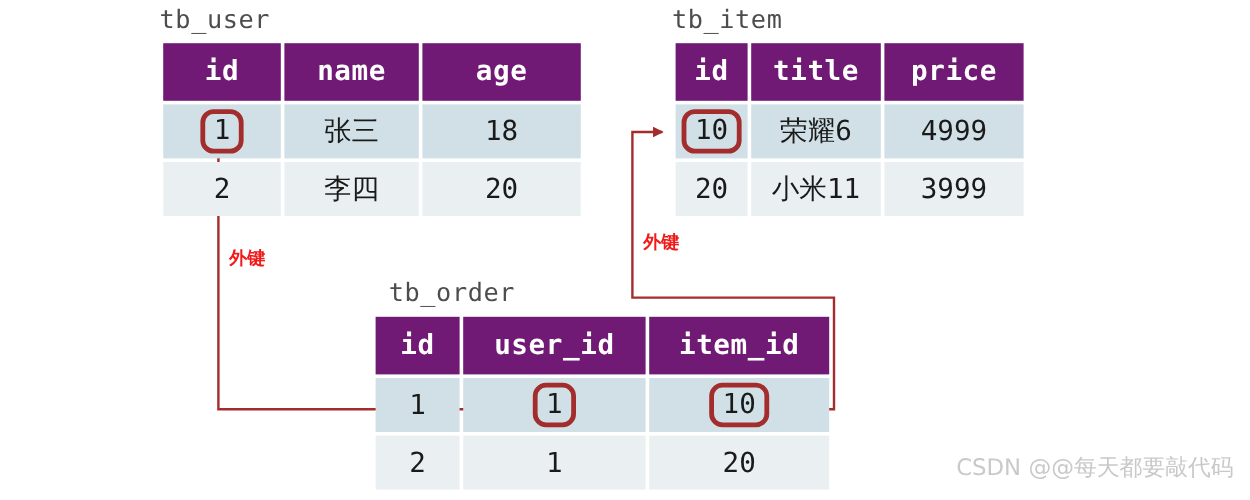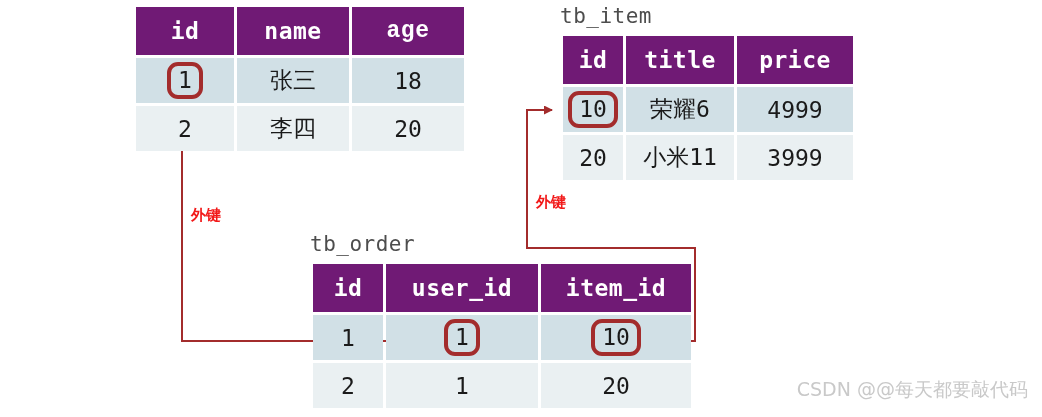--- a/index.html
+++ b/index.html
@@ -109,26 +109,27 @@
       <path d="M0,0 L9,4.5 L0,9 Z" fill="#a32c2c"></path>
     </marker>
   </defs>
 
   <polyline points="437,341 182,341 182,128" fill="none" stroke="#a32c2c" stroke-width="2" marker-end="url(#arrow-up)"></polyline>
 
   <polyline points="644,341 695,341 695,248 527,248 527,110 552,110" fill="none" stroke="#a32c2c" stroke-width="2" marker-end="url(#arrow-right)"></polyline>
 </svg>
 
 <div class="table-block" style="left:133px; top:4px;">
+  <div class="table-title">tb_user</div>
   <table class="db">
     <thead>
       <tr>
         <th style="width:98px;">id</th>
         <th style="width:112px;">name</th>
-        <th style="width:112px;font-family:Liberation Mono, monospace;">age</th>
+        <th style="width:132px;">age</th>
       </tr>
     </thead>
     <tbody>
       <tr class="row-a">
         <td>
           <span class="fk-box">1</span>
         </td>
         <td class="cn">张三</td>
         <td>18</td>
       </tr>
@@ -162,21 +163,21 @@
       <tr class="row-b">
         <td>20</td>
         <td class="cn">小米11</td>
         <td>3999</td>
       </tr>
     </tbody>
   </table>
 </div>
 
 <div class="table-block" style="left:310px; top:232px;">
-  <div class="table-title" style="">tb_order</div>
+  <div class="table-title" style="margin-left:14px;">tb_order</div>
   <table class="db">
     <thead>
       <tr>
         <th style="width:70px;">id</th>
         <th style="width:152px;">user_id</th>
         <th style="width:150px;">item_id</th>
       </tr>
     </thead>
     <tbody>
       <tr class="row-a">

